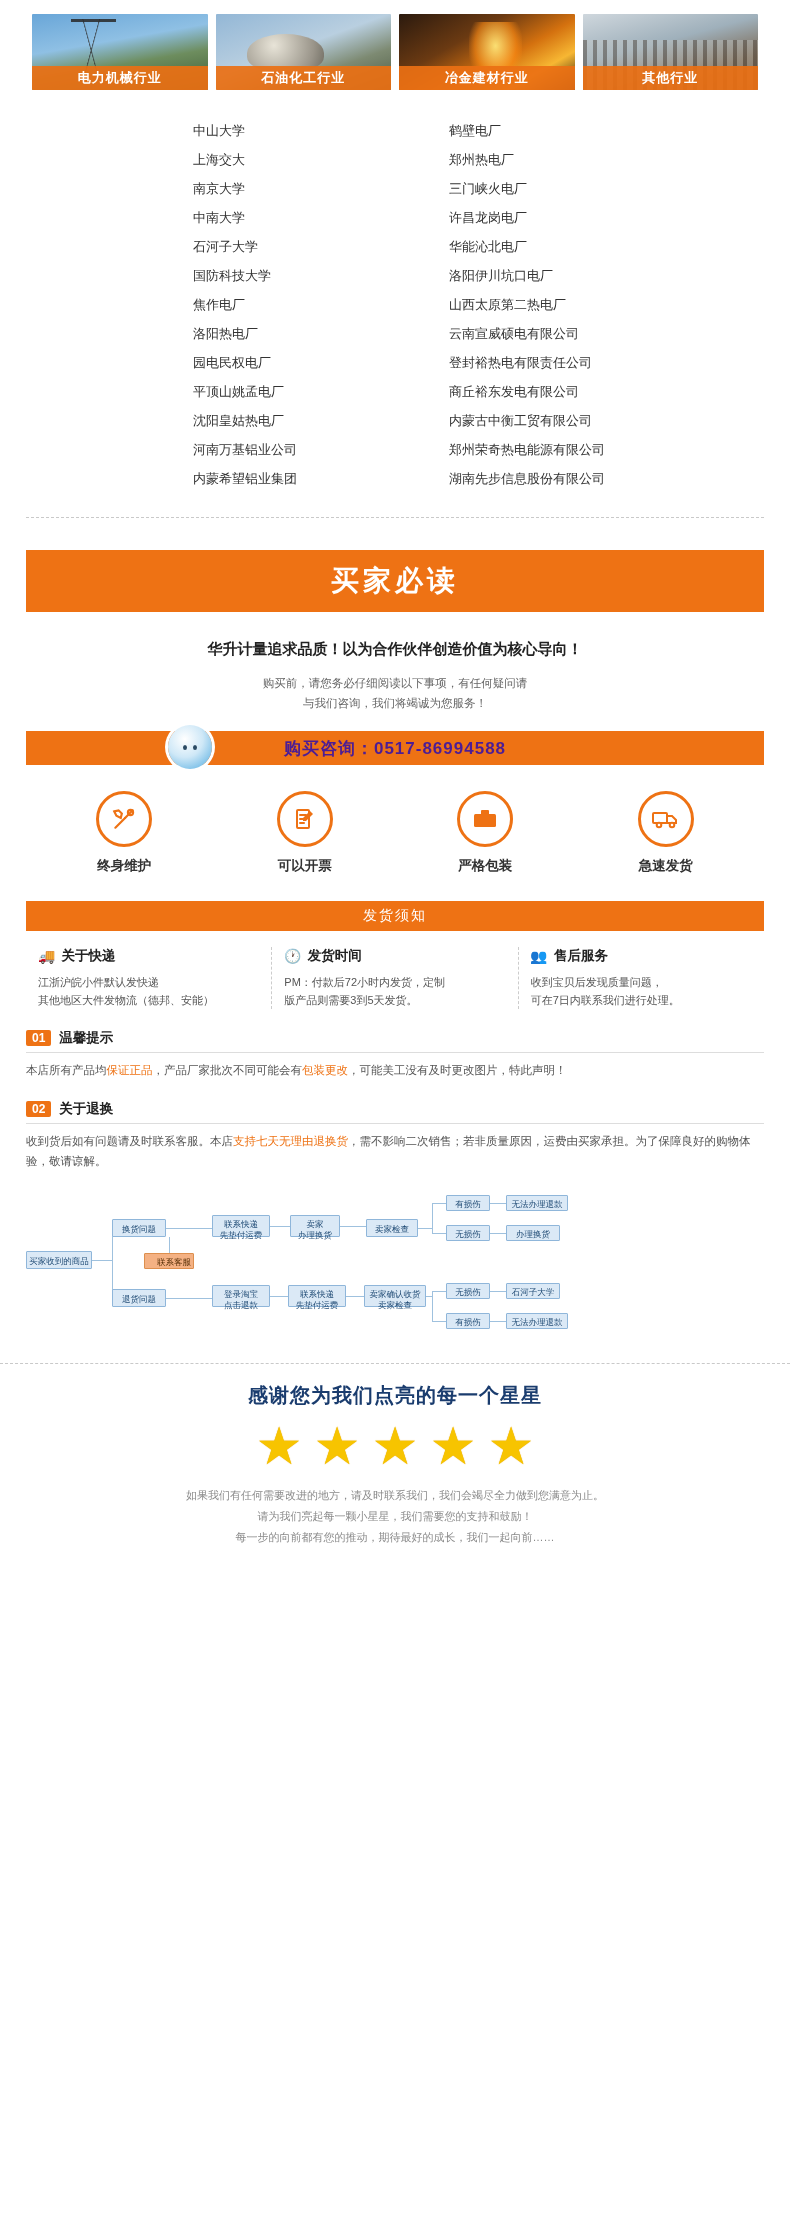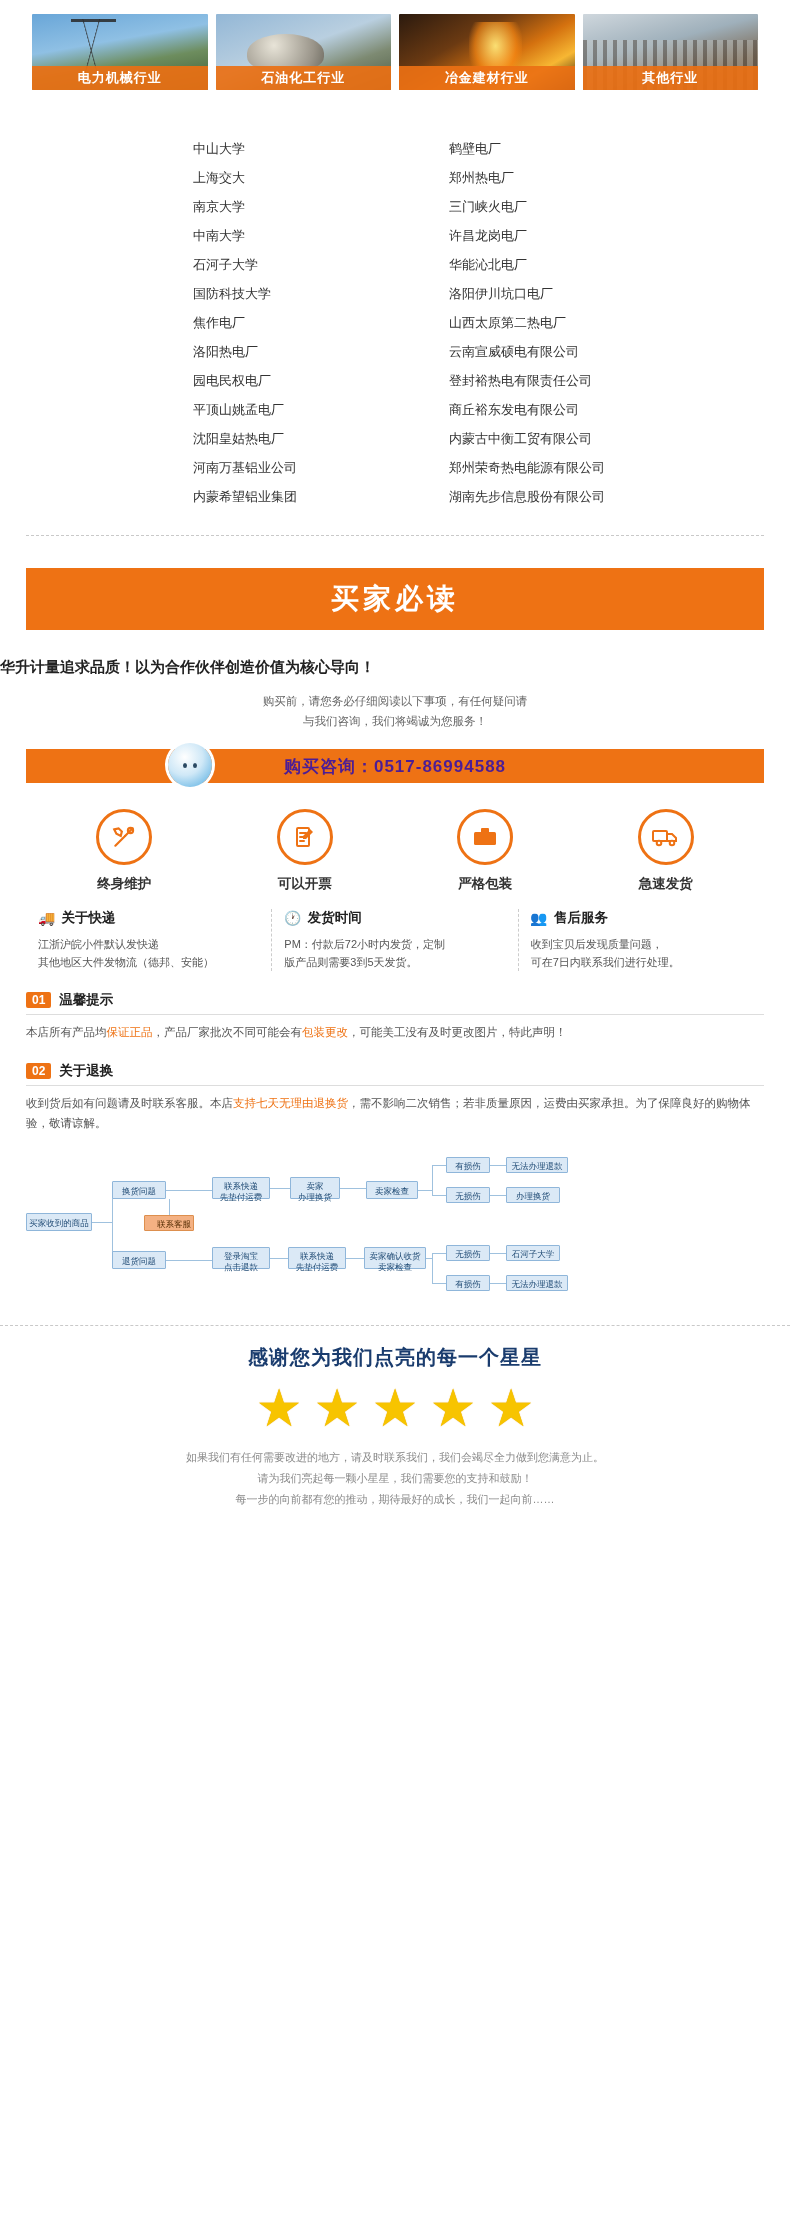--- a/index.html
+++ b/index.html
@@ -73,21 +73,21 @@
     background: rgba(234,112,20,.92);
     color: #fff;
     font-size: 13px;
     text-align: center;
     letter-spacing: 1px;
     font-weight: bold;
   }
 
   .client-lists {
     display: flex;
-    padding: 44px 0 10px;
+    padding: 26px 0 10px;
     margin: 0 auto;
     width: 560px;
     font-family: Liberation Serif, serif;
   }
   .client-col { flex: 1 1 50%; }
   .client-col.left { padding-left: 78px; }
   .client-col.right { padding-left: 54px; }
   .client-item {
     font-size: 13px;
     color: #333;
@@ -109,21 +109,21 @@
     background: #ee7214;
     color: #fff;
     font-size: 28px;
     font-weight: bold;
     letter-spacing: 4px;
     display: flex;
     align-items: center;
     justify-content: center;
   }
   .buyer-slogan {
-    text-align: left;
+    text-align: center;
     font-size: 15px;
     font-weight: bold;
     color: #222;
     margin: 28px 0 14px;
   }
   .buyer-note {
     text-align: center;
     font-size: 11.5px;
     color: #666;
     line-height: 20px;
@@ -401,20 +401,21 @@
             <circle cx="8" cy="17" r="2.3" fill="#fff"></circle>
               <circle cx="21" cy="17" r="2.3" fill="#fff"></circle>
           </svg>
         </div>
         <div class="label">急速发货</div>
       </div>
     </div>
   </section>
 
   <section>
+    <div class="notice-bar">发货须知</div>
 
     <div class="notice-cols">
       <div class="notice-col">
         <div class="notice-head">
           <span class="nico">🚚</span>
           <span>关于快递</span>
         </div>
         <div class="notice-body" style="white-space:pre-line">江浙沪皖小件默认发快递
 其他地区大件发物流（德邦、安能）</div>
       </div>

